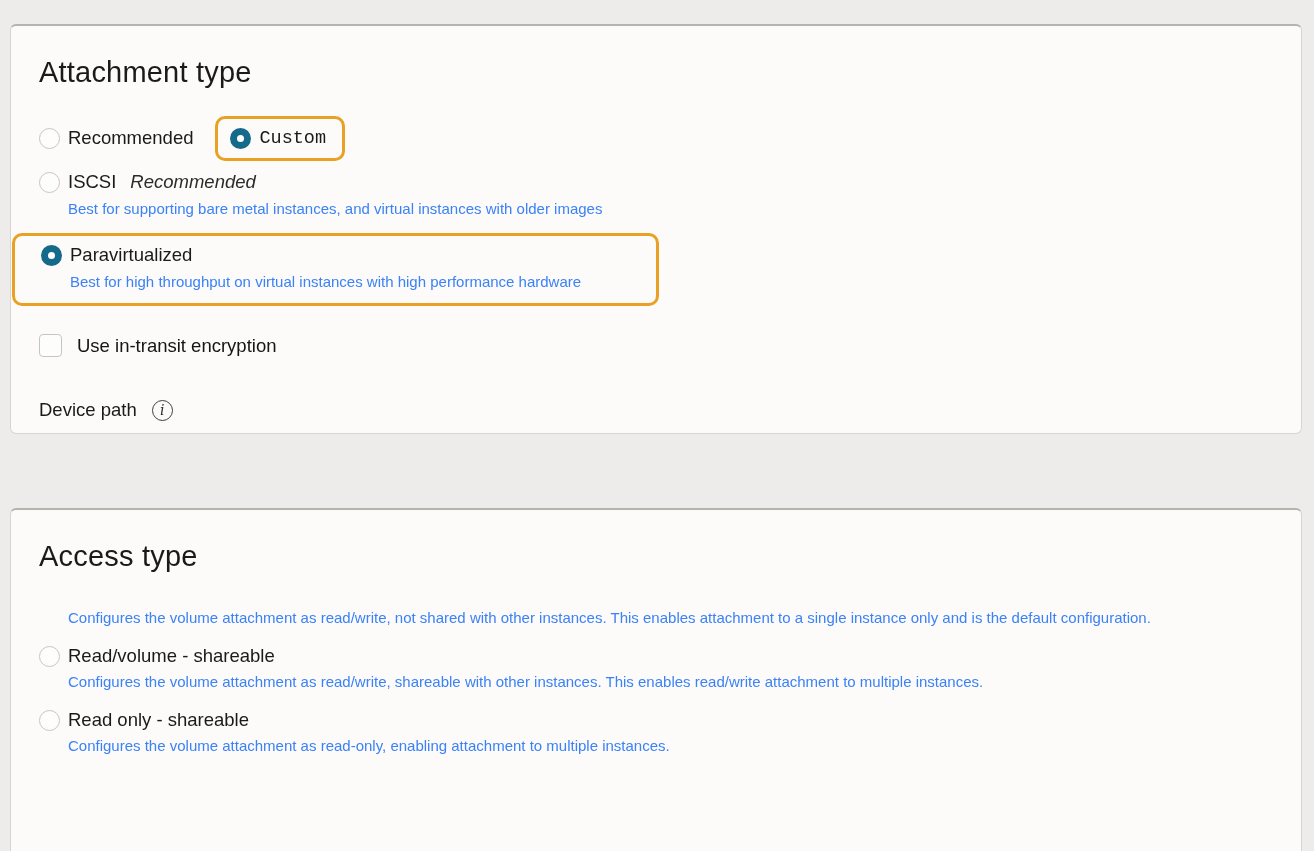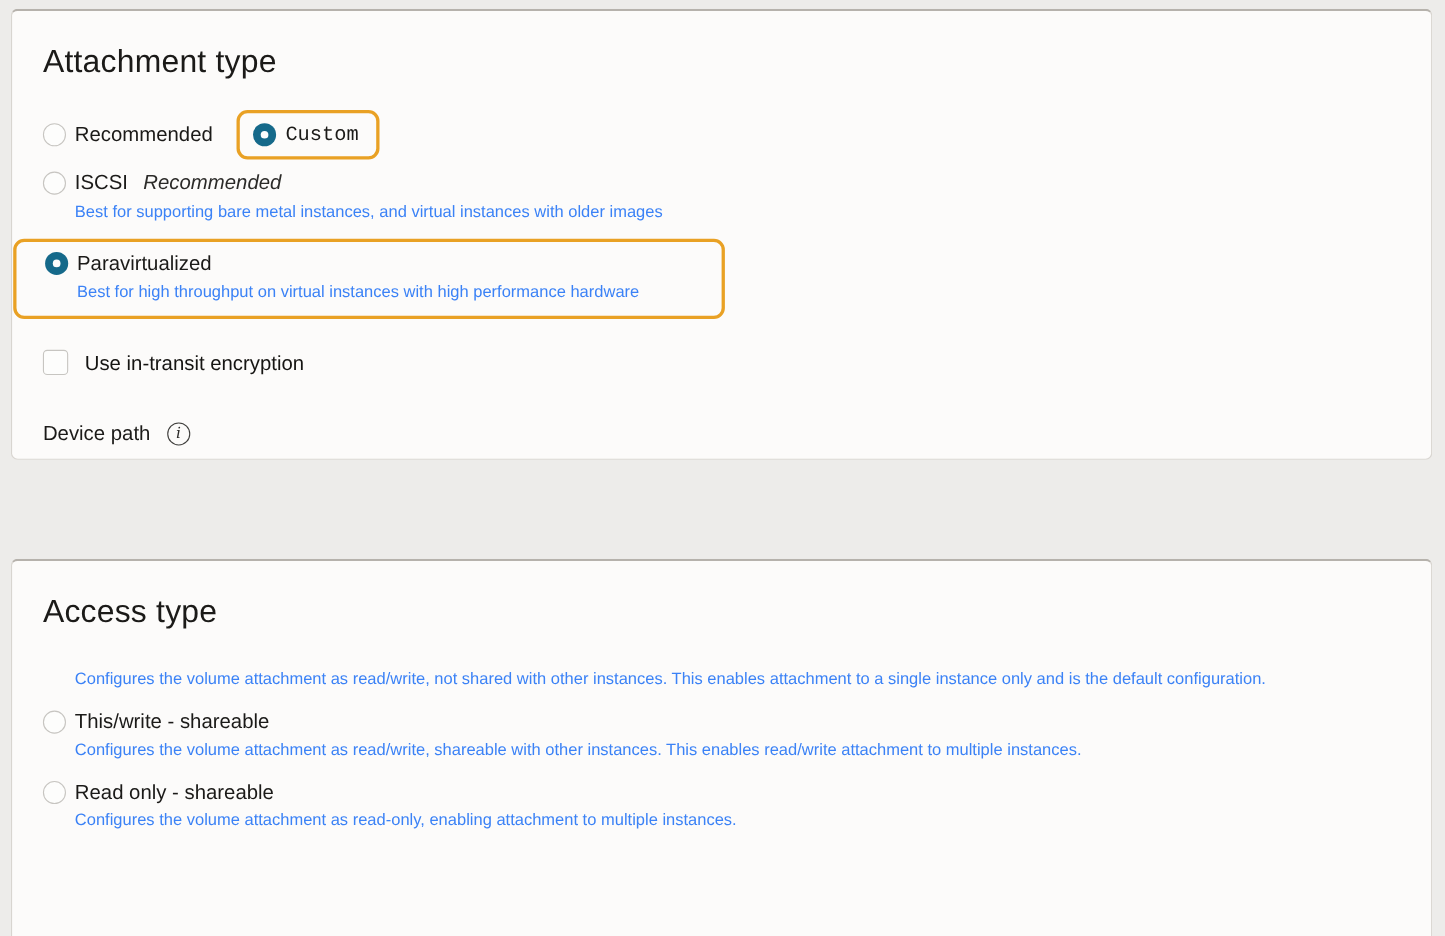--- a/index.html
+++ b/index.html
@@ -15,21 +15,21 @@
   .panel {
     position:absolute;
     left:10px;
     width:1292px;
     background:#fcfbfa;
     border:1px solid #d8d5d0;
     border-top:2px solid #b6b2ac;
     border-radius:6px;
     padding:0 28px;
   }
-  .panel-attachment { top:8px;  height:410px; }
+  .panel-attachment { top:24px;  height:410px; }
   .panel-access     { top:508px; height:421px; }
 
   h1.section-title {
     font-size:29px;
     font-weight:400;
     margin:30px 0 24px 0;
     letter-spacing:0.2px;
     color:#1b1a18;
   }
   .panel-access h1.section-title { margin:30px 0 34px 0; }
@@ -203,21 +203,21 @@
 <section class="panel panel-access">
   <h1 class="section-title">Access type</h1>
 
   <div class="access-option">
     <div class="opt-desc">Configures the volume attachment as read/write, not shared with other instances. This enables attachment to a single instance only and is the default configuration.</div>
   </div>
 
   <div class="access-option">
     <div class="row">
       <span class="radio"></span>
-      <span class="opt-label">This/write - shareable</span>
+      <span class="opt-label">Read/volume - shareable</span>
     </div>
     <div class="opt-desc">Configures the volume attachment as read/write, shareable with other instances. This enables read/write attachment to multiple instances.</div>
   </div>
 
   <div class="access-option">
     <div class="row">
       <span class="radio"></span>
       <span class="opt-label">Read only - shareable</span>
     </div>
     <div class="opt-desc">Configures the volume attachment as read-only, enabling attachment to multiple instances.</div>

